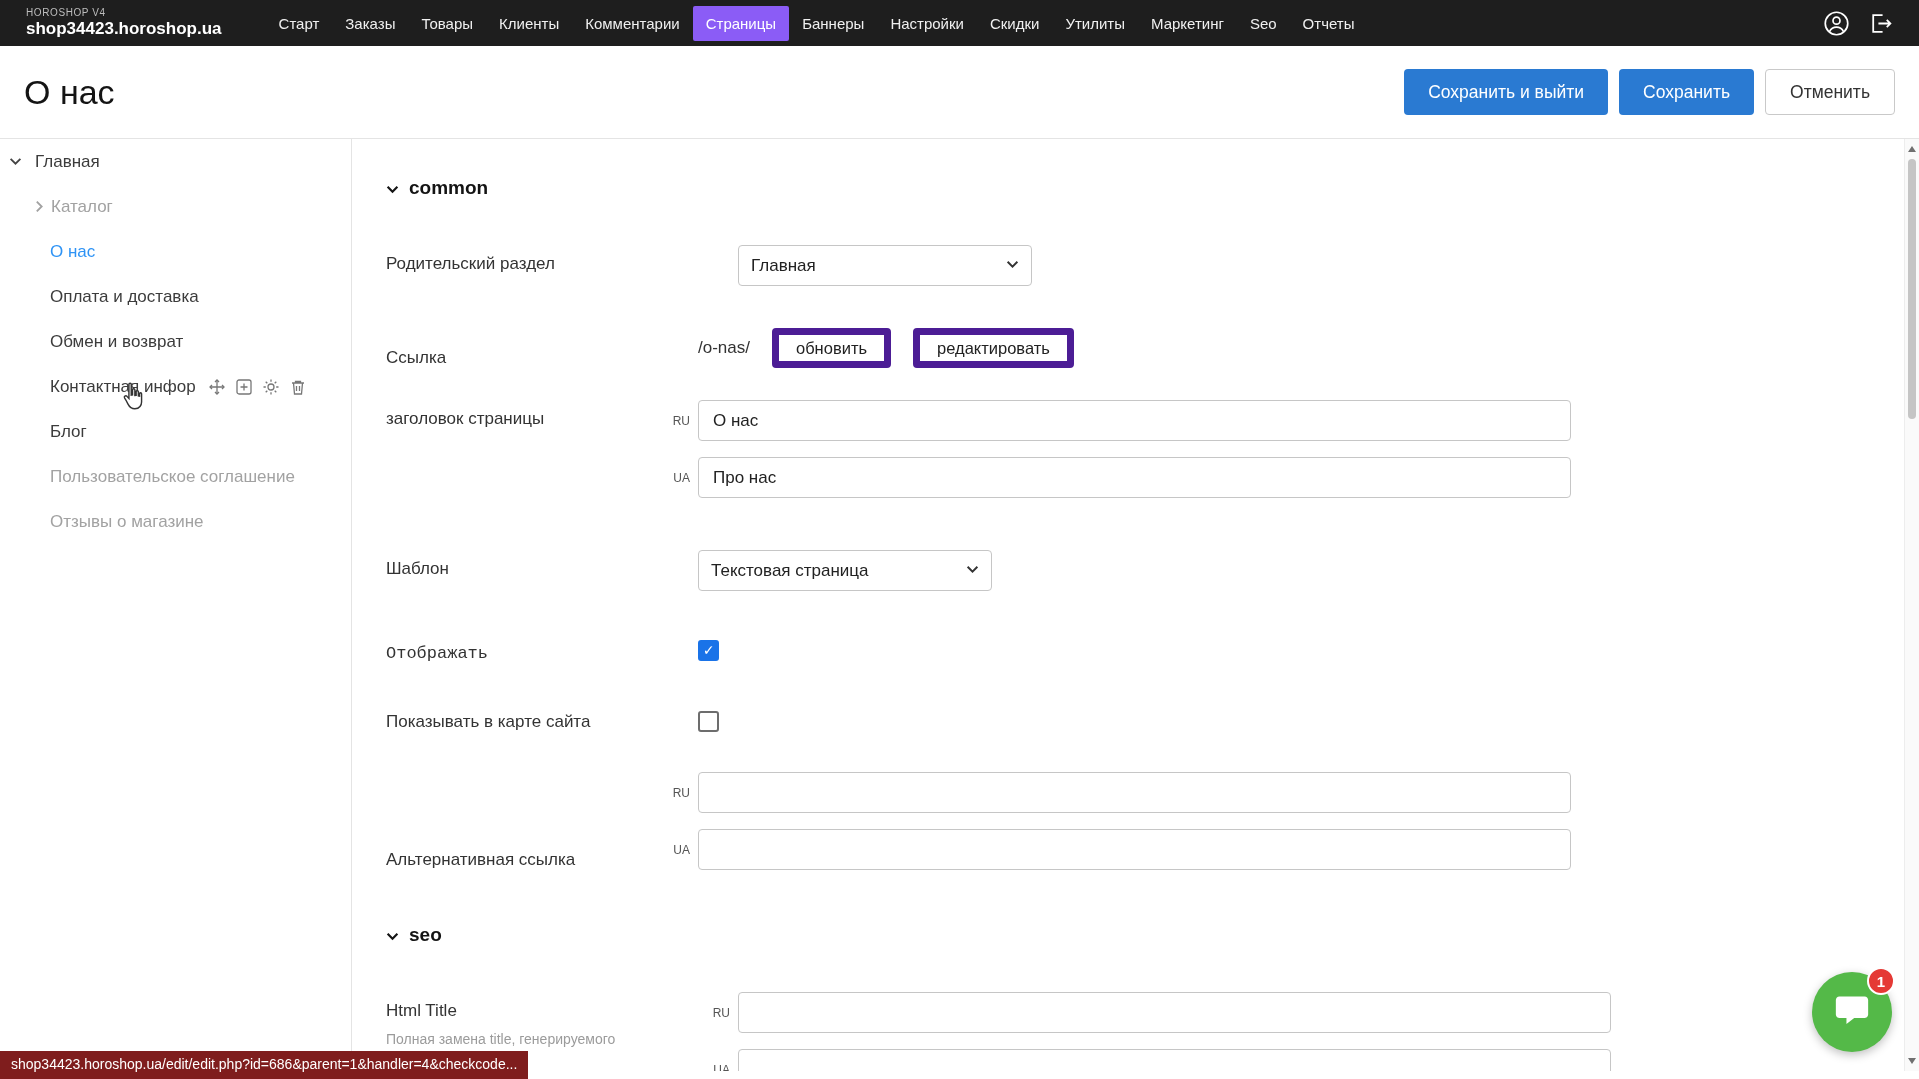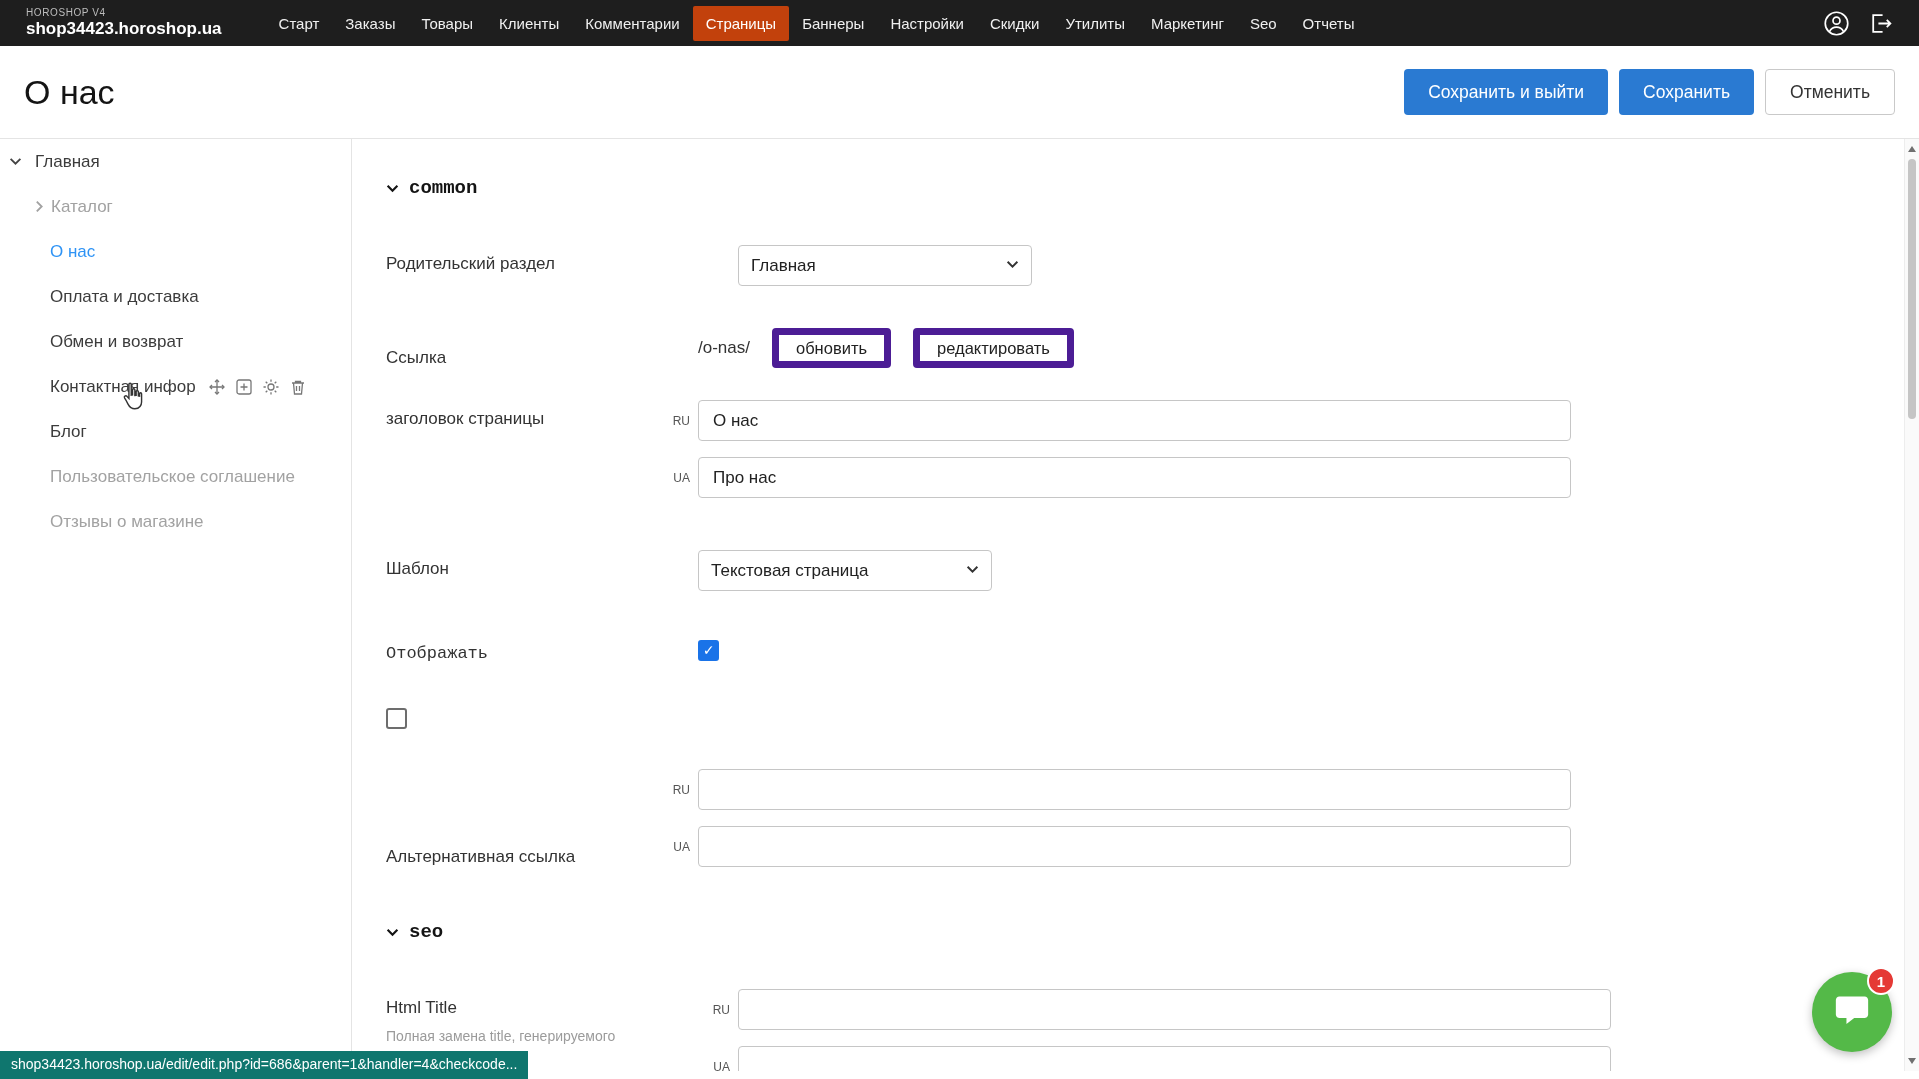--- a/index.html
+++ b/index.html
@@ -9,21 +9,21 @@
     background:#fff; color:#222; overflow:hidden; position:relative;
   }
 
   
   .topbar { height:46px; background:#1e1e1e; display:flex; align-items:center; padding:8px 26px; }
   .brand { margin-right:44px; line-height:1.15; cursor:pointer; }
   .brand-small { display:block; font-size:10px; color:#bdbdbd; letter-spacing:.6px; }
   .brand-main { display:block; font-size:17px; font-weight:bold; color:#fff; }
   .topnav { display:flex; align-items:center; }
   .nav-item { color:#f0f0f0; font-size:15px; padding:9px 13px; cursor:pointer; white-space:nowrap; border-radius:2px; }
-  .nav-item.active { background:#c2410c; color:#fff; }
+  .nav-item.active { background:#8b5cf6; color:#fff; }
   .topbar-icons { margin-left:auto; display:flex; align-items:center; gap:18px; }
   .topbar-icons .icn { display:flex; cursor:pointer; }
 
   
   .header { height:92px; display:flex; align-items:center; padding:0 24px; background:#fff; }
   .page-title { font-size:34px; font-weight:400; color:#141414; }
   .header-actions { margin-left:auto; display:flex; gap:11px; }
   .btn { height:46px; padding:0 24px; font-size:17.5px; border-radius:4px; border:none; cursor:pointer; font-family:inherit; }
   .btn-primary { background:#2a7ad2; color:#fff; }
   .btn-secondary { background:#fff; color:#333; border:1px solid #c9c9c9;text-align:center; }
@@ -40,21 +40,21 @@
   .child-row.with-chev { padding-left:35px; }
   .child-row.with-chev .chev { display:flex; margin-right:7px; }
   .muted { color:#a2a2a2; }
   .active-blue { color:#2e93f5; }
   .row-icons { display:flex; align-items:center; gap:9px; margin-left:12px; }
   .row-icons .icn { display:flex; cursor:pointer; }
   .hand-cursor { position:absolute; left:118px; top:17px; z-index:6; pointer-events:none; }
 
   
   .content { flex:1; padding:38px 0 0 34px; overflow:hidden; position:relative; }
-  .section-header { display:flex; align-items:center; gap:10px; font-size:19px; font-weight:bold; color:#141414; cursor:pointer;font-family:Liberation Mono, monospace; }
+  .section-header { display:flex; align-items:center; gap:10px; font-size:19px; font-weight:bold; color:#141414; cursor:pointer; }
   .section-seo { margin-top:54px; }
   .form-row { display:flex; }
   .mt-46 { margin-top:46px;gap:40px; } .mt-44 { margin-top:44px;font-family:Liberation Mono, monospace; } .mt-40 { margin-top:40px;align-items:flex-end; }
   .mt-32 { margin-top:32px; } .mt-52 { margin-top:52px; }
   .row-label { width:312px; flex-shrink:0; font-size:17px; color:#333; padding-top:9px; }
   .label-hint { font-size:14px; color:#9b9b9b; margin-top:9px; line-height:1.35; width:280px; }
   .row-field { display:flex; flex-direction:column; }
   .text-input { width:873px; height:41px; border:1px solid #c6c6c6; border-radius:4px; font-size:17px; padding:0 14px; font-family:inherit; color:#222; background:#fff; }
   .lang-line { position:relative; display:flex; align-items:center; }
   .lang-line + .lang-line { margin-top:16px; }
@@ -71,21 +71,21 @@
 
   
   .scrollbar { position:absolute; right:0; top:0; bottom:0; width:15px; background:#fafafa; border-left:1px solid #ededed; z-index:10; }
   .sb-arrow { position:absolute; left:0; width:14px; height:16px; display:flex; align-items:center; justify-content:center; cursor:pointer; }
   .sb-arrow.up { top:2px; } .sb-arrow.down { bottom:2px; }
   .tri-up { width:0; height:0; border-left:4px solid transparent; border-right:4px solid transparent; border-bottom:6px solid #707070; }
   .tri-down { width:0; height:0; border-left:4px solid transparent; border-right:4px solid transparent; border-top:6px solid #707070; }
   .sb-thumb { position:absolute; top:20px; left:3px; width:8px; height:260px; background:#c5c5c5; border-radius:4px; cursor:pointer; }
 
   
-  .statusbar { position:absolute; left:0; bottom:0; background:#0f766e; color:#fff; font-size:14px; padding:5px 11px 7px; z-index:20; white-space:nowrap; }
+  .statusbar { position:absolute; left:0; bottom:0; background:#7f1d1d; color:#fff; font-size:14px; padding:5px 11px 7px; z-index:20; white-space:nowrap; }
 
   
   .chat-widget { position:absolute; right:27px; bottom:27px; width:80px; height:80px; border-radius:50%; background:#54b948; display:flex; align-items:center; justify-content:center; cursor:pointer; z-index:30; box-shadow:0 3px 10px rgba(0,0,0,.25); }
   .chat-badge { position:absolute; top:-5px; right:-3px; min-width:28px; height:28px; border-radius:14px; background:#e53935; color:#fff; font-size:15px; font-weight:bold; display:flex; align-items:center; justify-content:center; border:2px solid #fff; }
 </style>
 </head>
 <body>
 
 <div class="topbar">
   <div class="brand">
@@ -282,20 +282,21 @@
     </div>
 
     <div class="form-row mt-44">
       <div class="row-label">Отображать</div>
       <div class="row-field">
         <div class="checkbox" data-checked="true"></div>
       </div>
     </div>
 
     <div class="form-row mt-40">
+      <div class="row-label">Показывать в карте сайта</div>
       <div class="row-field">
         <div class="checkbox" data-checked="false"></div>
       </div>
     </div>
 
     <div class="form-row mt-40">
       <div class="row-label">Альтернативная ссылка</div>
       <div class="row-field">
         <div class="lang-line">
           <span class="lang-tag">RU</span>

